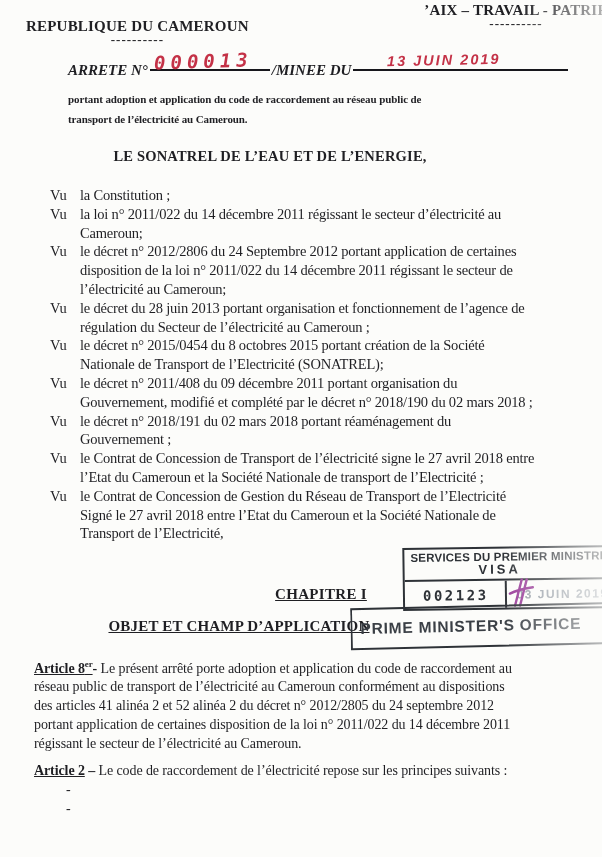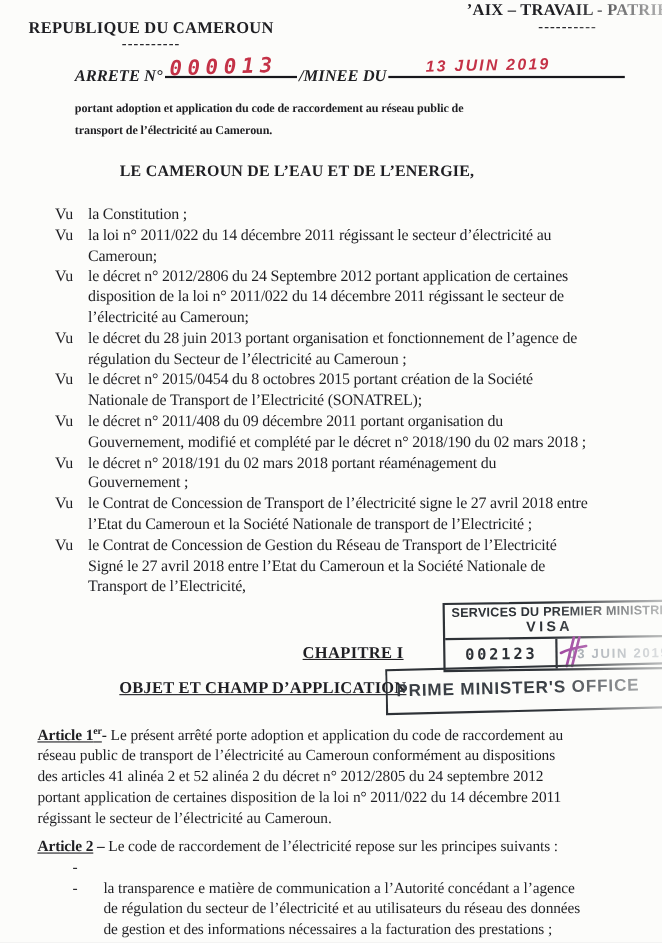--- a/index.html
+++ b/index.html
@@ -112,21 +112,21 @@
       </span>
       <span class="b">/MINEE DU</span>
       <span class="slot slot2">
         <span class="red-date">13 JUIN 2019</span>
       </span>
     </div>
     <div class="subject prewrap">portant adoption et application du code de raccordement au réseau public de
 transport de l’électricité au Cameroun.</div>
   </div>
 
-  <div class="minister">LE CAMEROUN DE L’EAU ET DE L’ENERGIE,</div>
+  <div class="minister">LE SONATREL DE L’EAU ET DE L’ENERGIE,</div>
 
   <div class="vu-list">
     <div class="vu-row">
       <span class="vu-lab">Vu</span>
       <span class="vu-text prewrap">la Constitution ;</span>
     </div>
     <div class="vu-row">
       <span class="vu-lab">Vu</span>
       <span class="vu-text prewrap">la loi n° 2011/022 du 14 décembre 2011 régissant le secteur d’électricité au
 Cameroun;</span>
@@ -167,39 +167,36 @@
       <span class="vu-text prewrap">le Contrat de Concession de Gestion du Réseau de Transport de l’Electricité
 Signé le 27 avril 2018 entre l’Etat du Cameroun et la Société Nationale de
 Transport de l’Electricité,</span>
     </div>
   </div>
 
   <div class="center-head chap-head"><span class="u">CHAPITRE I</span></div>
   <div class="center-head objet-head"><span class="u">OBJET ET CHAMP D’APPLICATION</span></div>
 
   <div class="article art1">
-    <span class="u b"><span>Article 1</span><sup>er</sup></span><span class="b">- </span><span class="prewrap">Le présent arrêté porte adoption et application du code de raccordement au
+    <span class="u b"><span>Article 8</span><sup>er</sup></span><span class="b">- </span><span class="prewrap">Le présent arrêté porte adoption et application du code de raccordement au
 réseau public de transport de l’électricité au Cameroun conformément au dispositions
 des articles 41 alinéa 2 et 52 alinéa 2 du décret n° 2012/2805 du 24 septembre 2012
 portant application de certaines disposition de la loi n° 2011/022 du 14 décembre 2011
 régissant le secteur de l’électricité au Cameroun.</span>
   </div>
 
   <div class="article art2">
     <div>
       <span class="u b">Article 2</span><span class="b"> – </span><span>Le code de raccordement de l’électricité repose sur les principes suivants :</span>
     </div>
     <div class="bullet">
       <span class="dash">-</span>
     </div>
     <div class="bullet">
       <span class="dash">-</span>
-      <span class="prewrap">la transparence e matière de communication a l’Autorité concédant a l’agence
-de régulation du secteur de l’électricité et au utilisateurs du réseau des données
-de gestion et des informations nécessaires a la facturation des prestations ;</span>
     </div>
   </div>
 
   <div class="stamp-wrap">
     <div class="stamp-a">
       <div class="s-line1">SERVICES DU PREMIER MINISTRE</div>
       <div class="s-line2">VISA</div>
       <div class="s-row3">
         <span class="s-num">002123</span>
         <svg class="sig" width="28" height="34" viewBox="0 0 28 34">

